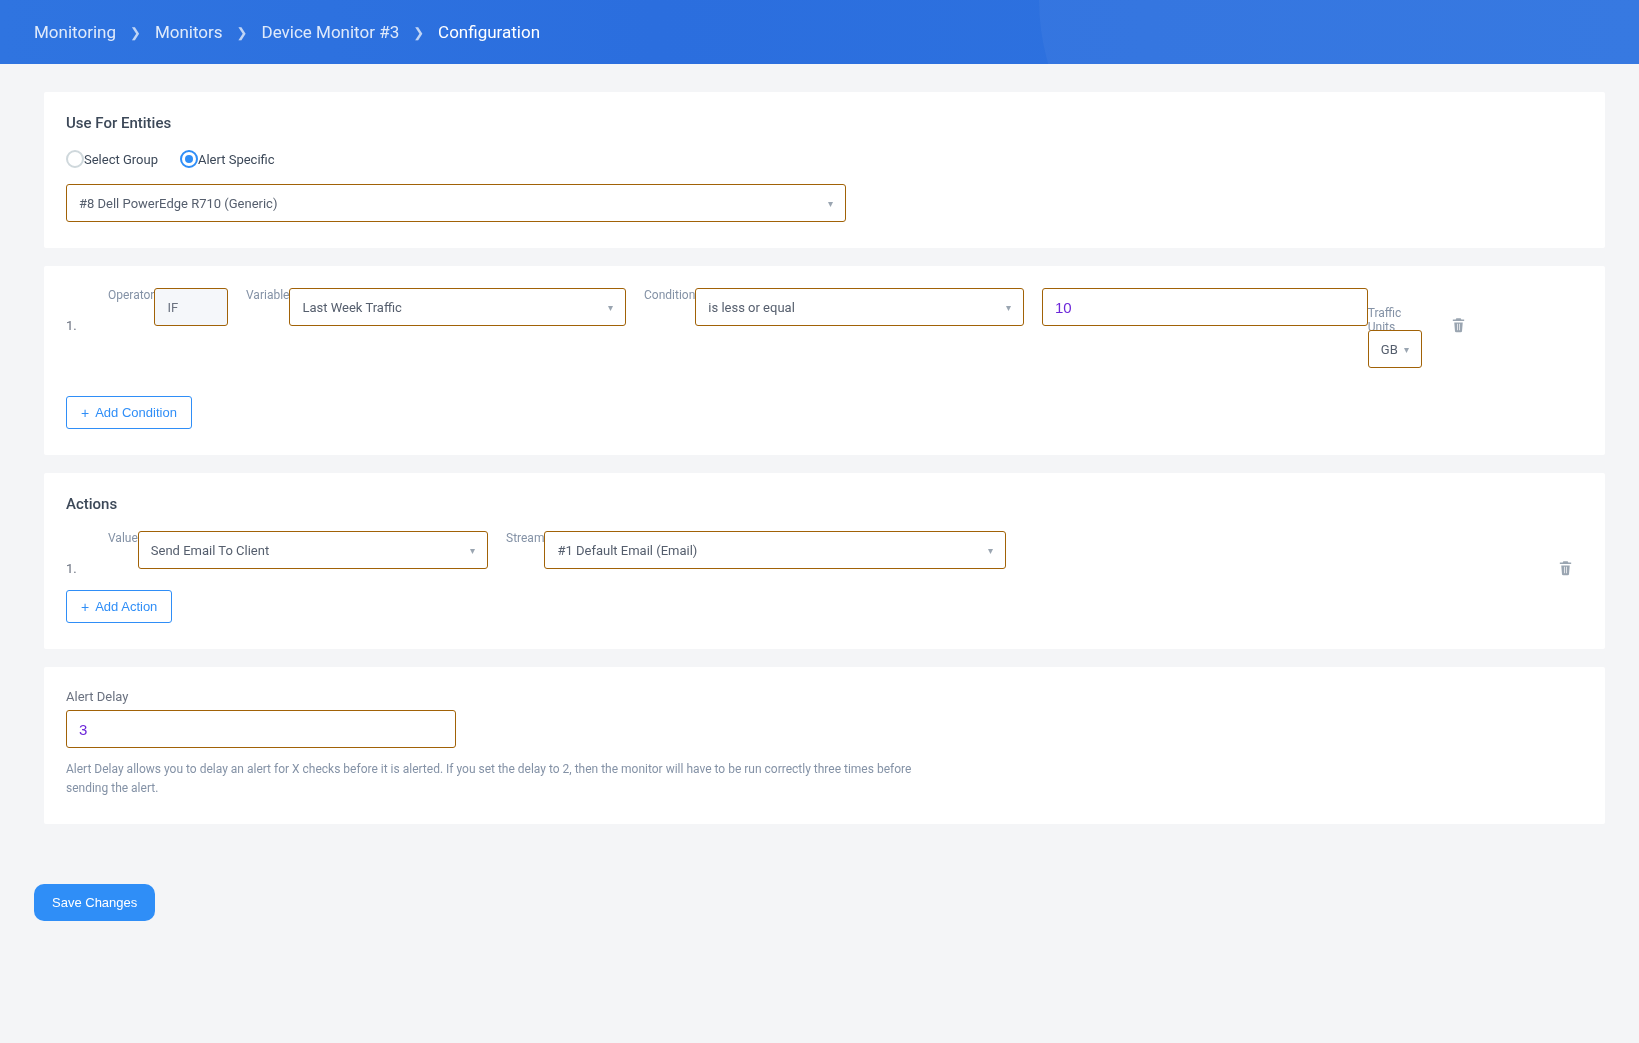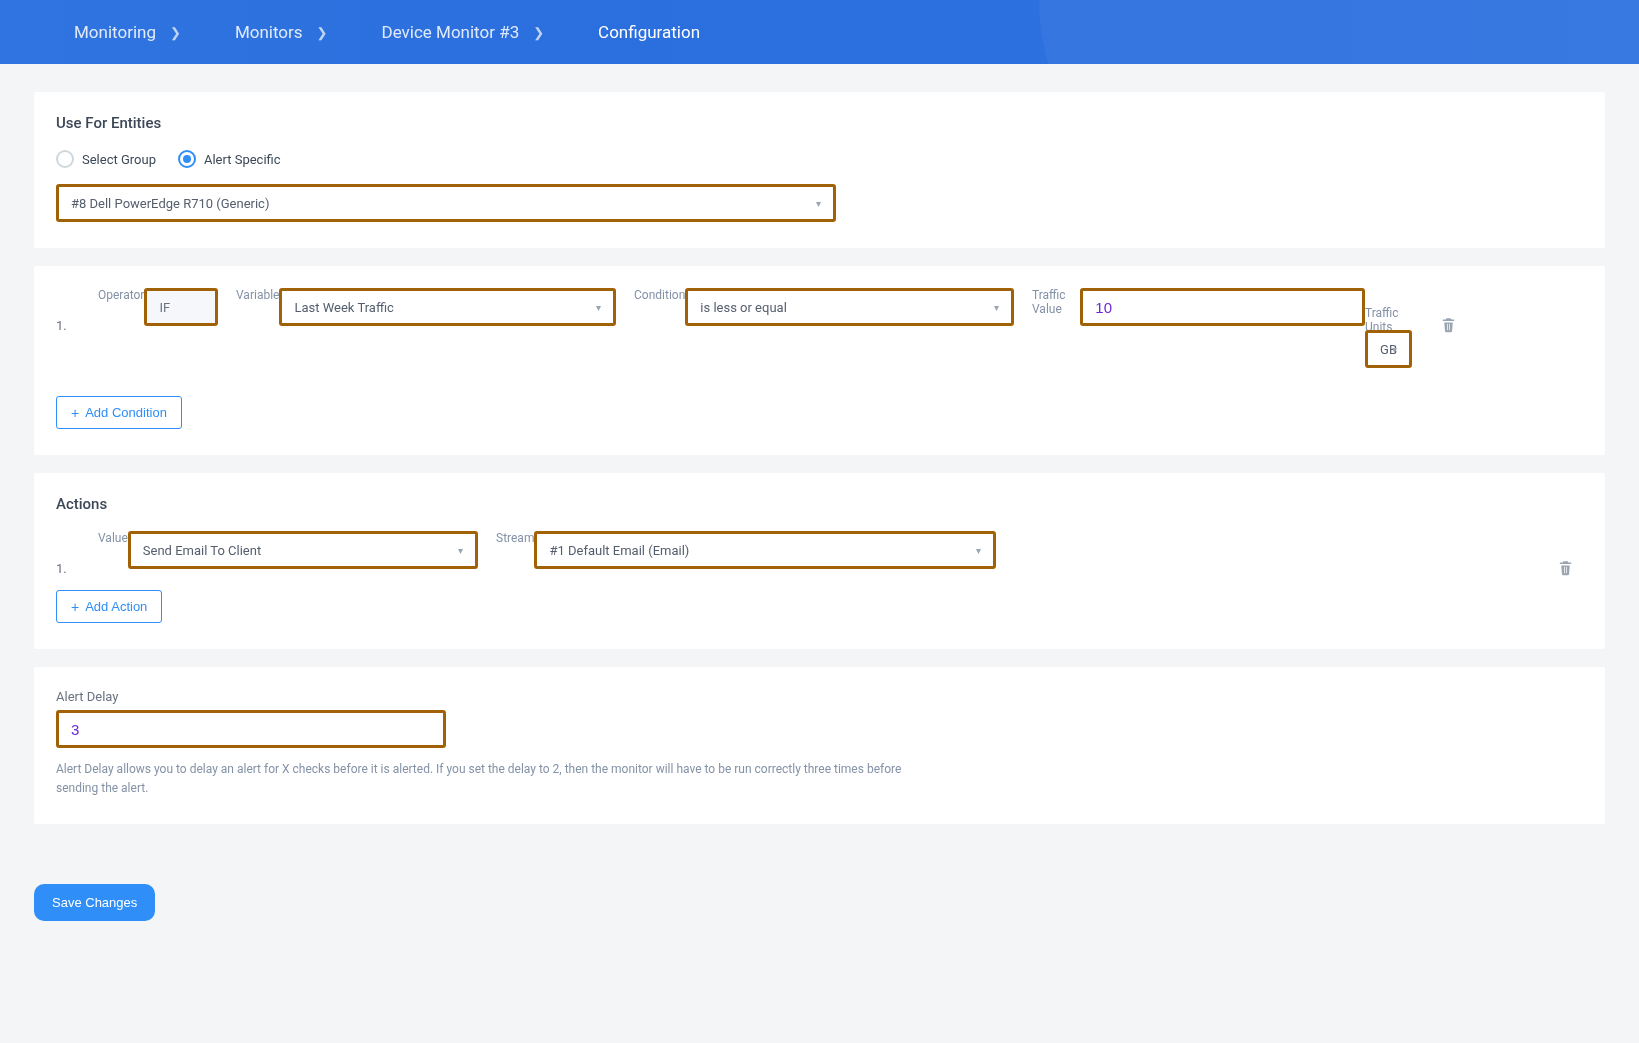--- a/index.html
+++ b/index.html
@@ -30,30 +30,29 @@
     border-radius: 50%;
     background: rgba(255,255,255,0.04);
     pointer-events: none;
   }
   .crumb, .crumb-current {
     color: #ffffff;
     font-size: 17px;
     font-weight: 400;
     text-decoration: none;
     opacity: 0.85;
-    margin-left: 40px;
   }
   .crumb-current { opacity: 1; font-weight: 400; }
   .chev {
     color: #ffffff;
     opacity: 0.7;
     font-size: 13px;
   }
   .page {
-    padding: 0 34px 34px 34px;
+    padding: 0 34px 34px 44px;
   }
   .card {
     background: #ffffff;
     border-radius: 2px;
     padding: 22px 22px 26px 22px;
     margin-top: 28px;
   }
   .card + .card { margin-top: 18px; }
   .card-title {
     font-size: 15px;
@@ -63,21 +62,21 @@
   }
   .radio-row {
     display: flex;
     align-items: center;
     gap: 22px;
     margin-bottom: 16px;
   }
   .radio-opt {
     display: flex;
     align-items: center;
-    gap: 8px;
+    gap: 0;
     cursor: pointer;
     font-size: 13px;
     color: #3c4858;
   }
   .radio-circle {
     width: 18px;
     height: 18px;
     border: 2px solid #cfd8dc;
     border-radius: 50%;
     display: inline-flex;
@@ -89,21 +88,21 @@
   }
   .radio-dot {
     width: 8px;
     height: 8px;
     border-radius: 50%;
     background: #2f8ef7;
   }
   .select-box, .text-input, .readonly-box {
     width: 100%;
     height: 38px;
-    border: 3px solid #a16207;
+    border: 1px solid #a16207;
     border-radius: 3px;
     background: #ffffff;
     padding: 0 12px;
     font-size: 13px;
     color: #555e6d;
     display: flex;
     align-items: center;
     position: relative;
   }
   .readonly-box {
@@ -256,21 +255,20 @@
 
       <div class="col">
         <span class="field-label">Condition</span>
         <div class="select-box">
           <span>is less or equal</span>
           <span class="caret">▾</span>
         </div>
       </div>
 
       <div class="col">
-        <span class="field-label">Traffic Value</span>
         <div class="text-input">
           <input type="text" value="10" style="">
         </div>
         <div class="traffic-units">
           <span class="field-label">Traffic Units</span>
           <div class="select-box">
             <span>GB</span>
             <span class="caret">▾</span>
           </div>
         </div>

